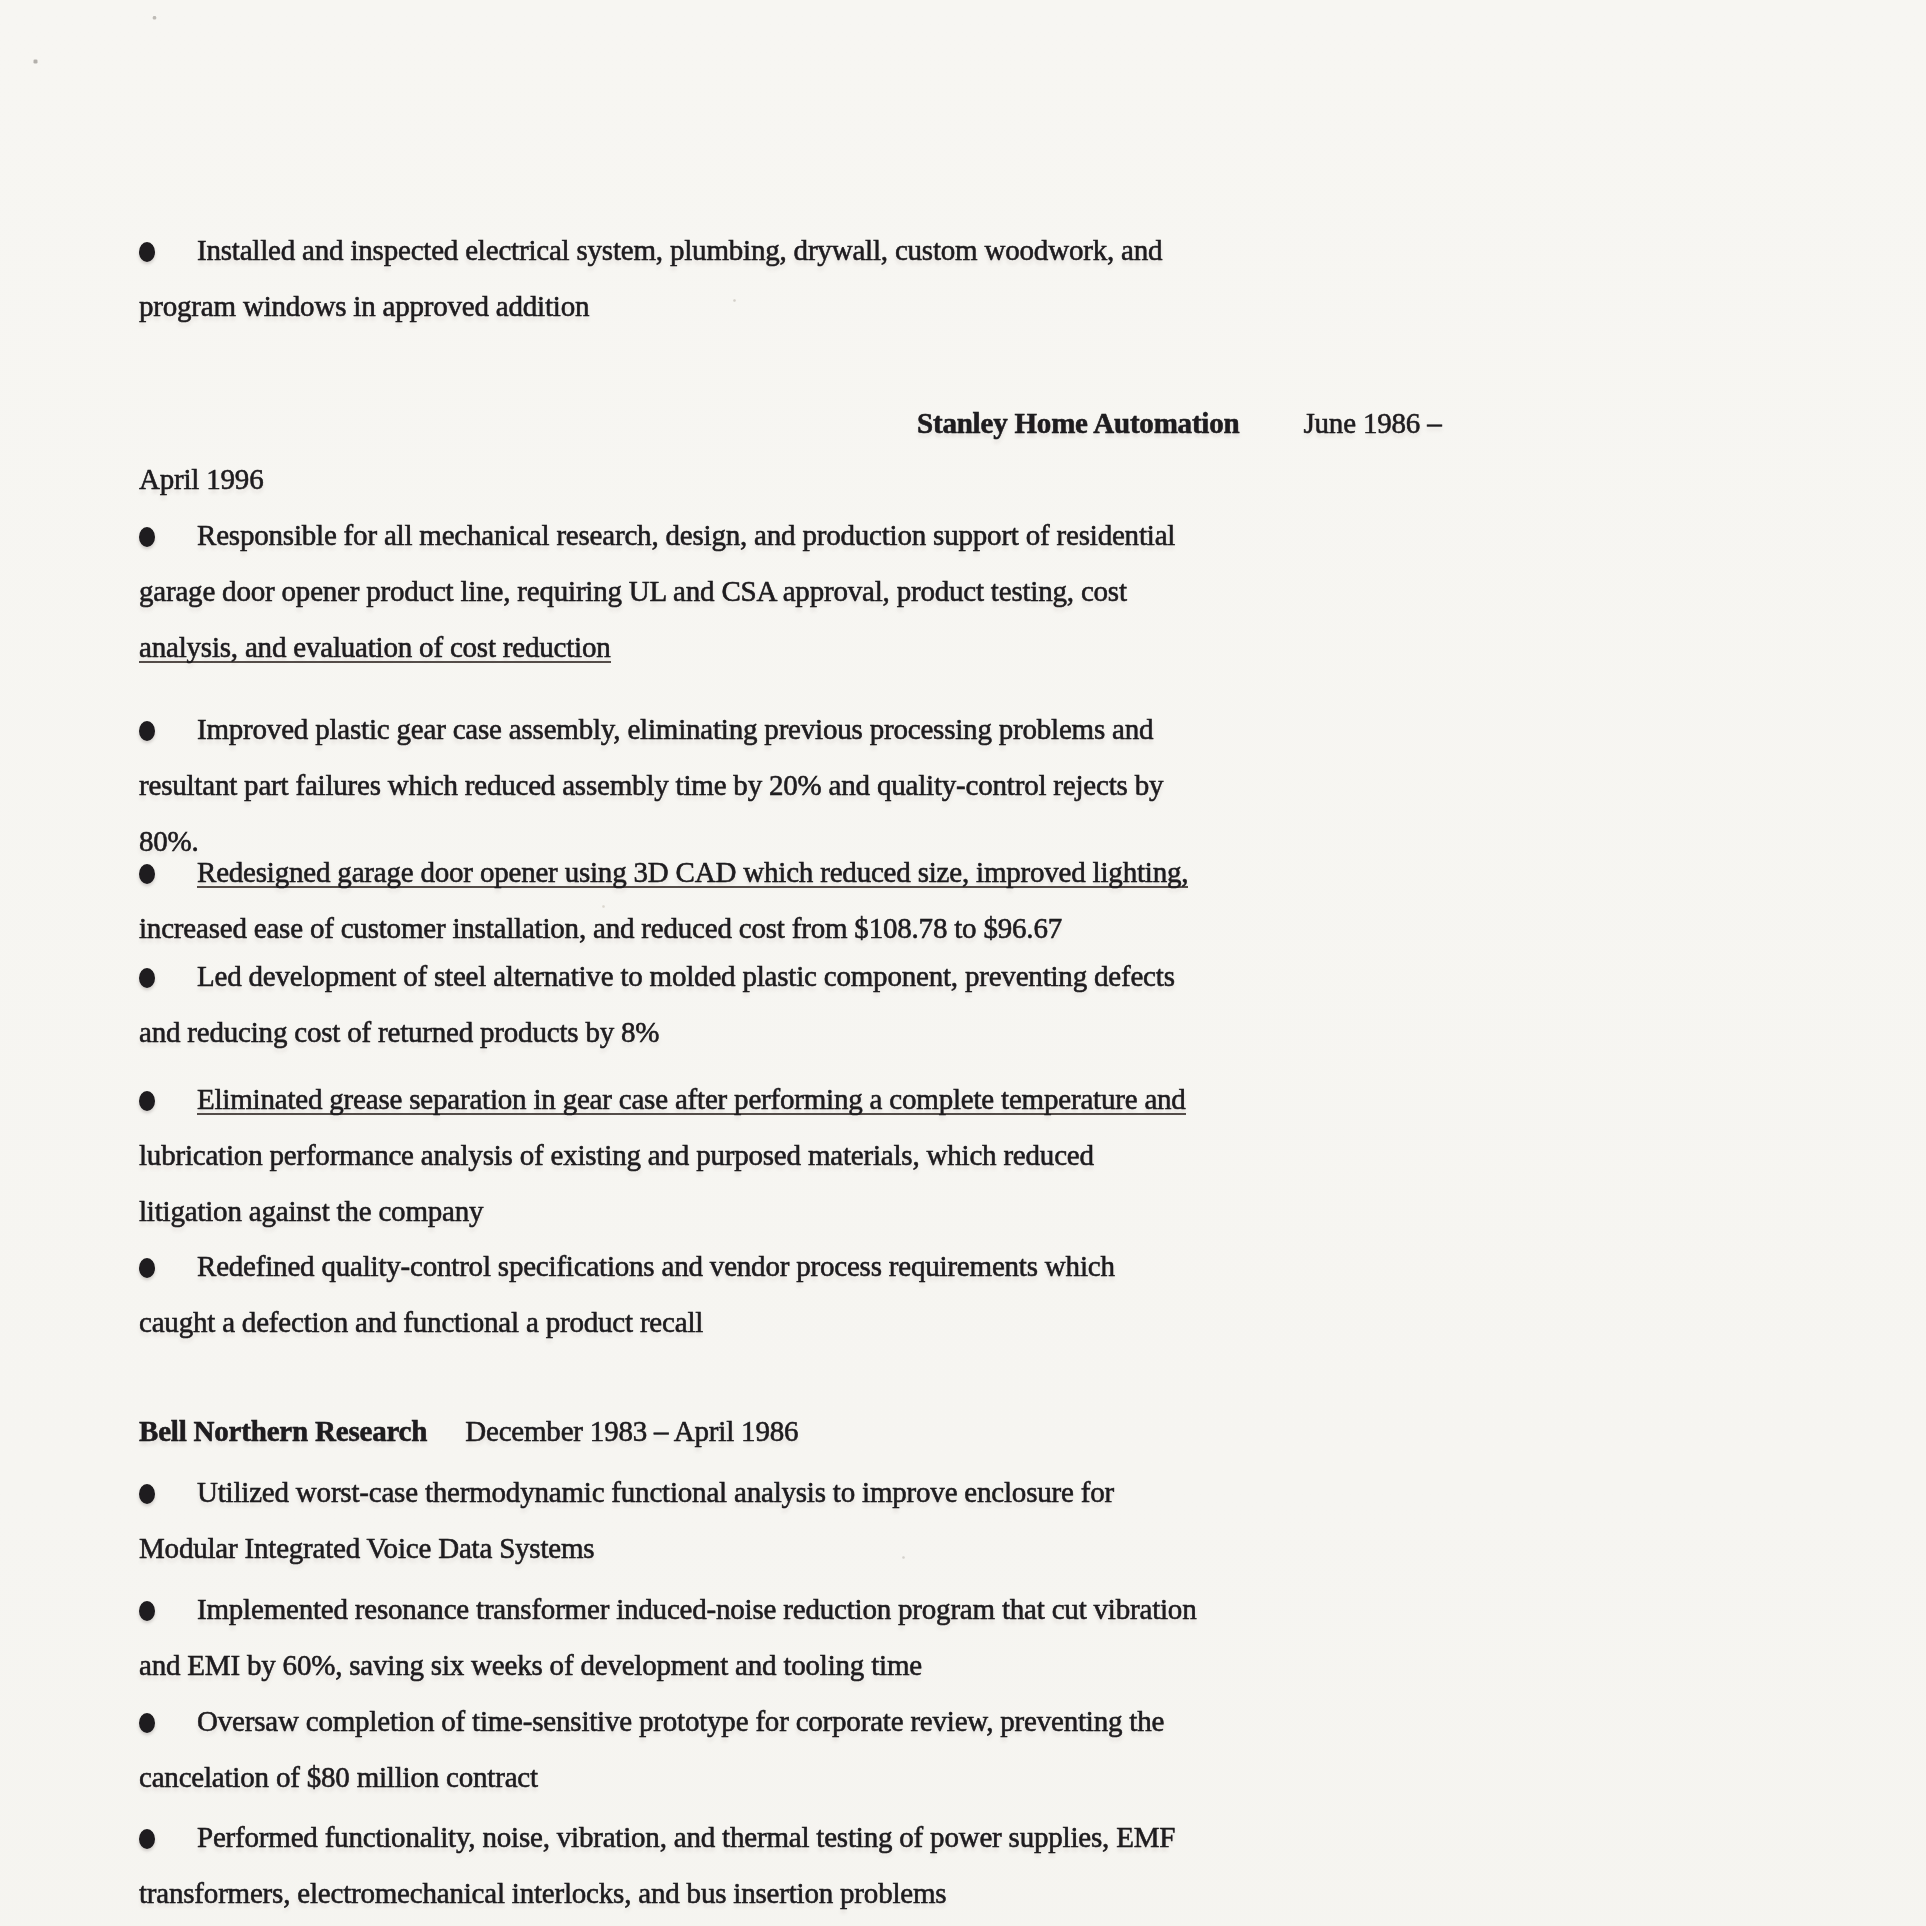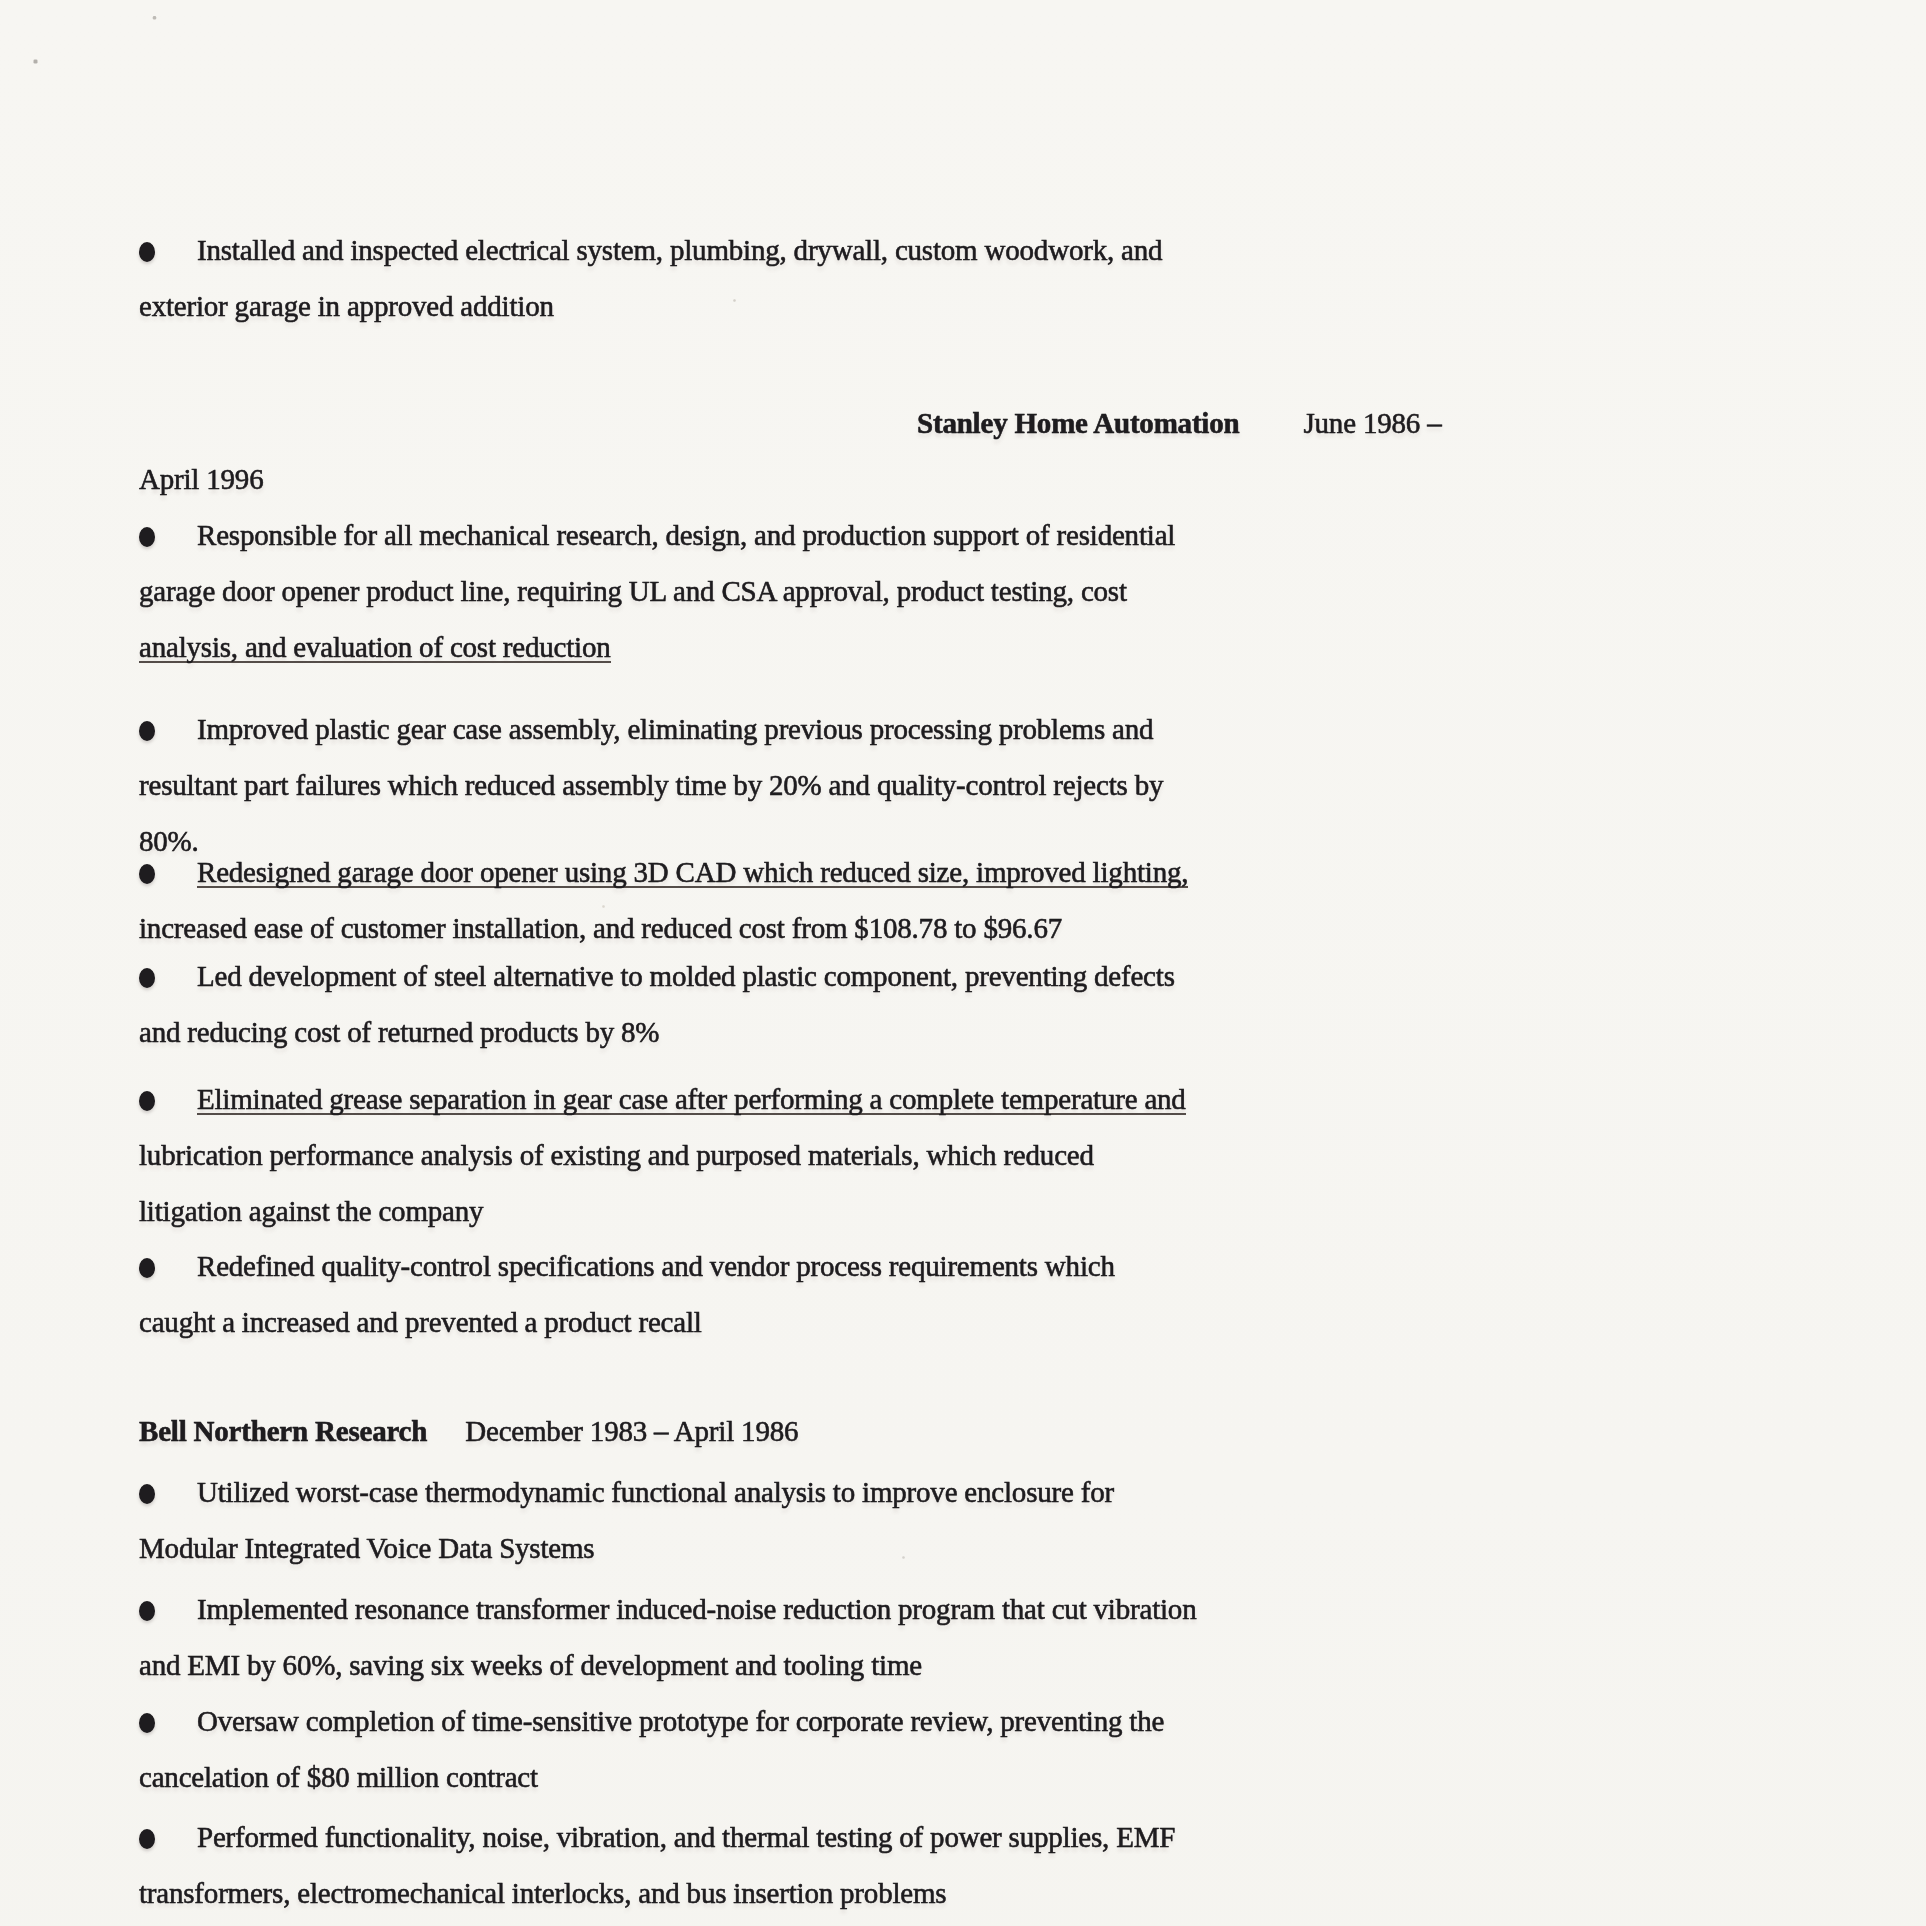--- a/index.html
+++ b/index.html
@@ -71,21 +71,21 @@
   }
 </style>
 </head>
 <body>
 
 <div class="page">
   <div class="dust"></div>
 
 <div class="block bullet" style="top: 222px;">
       <div class="line"><span class="dot"></span><span class="runs"><span>Installed and inspected electrical system, plumbing, drywall, custom woodwork, and</span></span></div>
-      <div class="line"><span class="runs"><span>exterior garage in approved addition</span></span></div>
+      <div class="line"><span class="runs"><span>program windows in approved addition</span></span></div>
     </div>
     <div class="block heading" style="top: 395px; left: 917px;">
       <div class="line"><span class="runs"><span class="b">Stanley Home Automation</span><span class="gap">June 1986 –</span></span></div>
     </div>
     <div class="block plain" style="top: 451px;">
       <div class="line"><span class="runs"><span>April 1996</span></span></div>
     </div>
     <div class="block bullet" style="top: 507px;">
       <div class="line"><span class="dot"></span><span class="runs"><span>Responsible for all mechanical research, design, and production support of residential</span></span></div>
       <div class="line"><span class="runs"><span>garage door opener product line, requiring UL and CSA approval, product testing, cost</span></span></div>
@@ -104,21 +104,21 @@
       <div class="line"><span class="dot"></span><span class="runs"><span>Led development of steel alternative to molded plastic component, preventing defects</span></span></div>
       <div class="line"><span class="runs"><span>and reducing cost of returned products by 8%</span></span></div>
     </div>
     <div class="block bullet" style="top: 1071px;">
       <div class="line"><span class="dot"></span><span class="runs s-strike"><span>Eliminated grease separation in gear case after performing a complete temperature and</span></span></div>
       <div class="line"><span class="runs"><span>lubrication performance analysis of existing and purposed materials, which reduced</span></span></div>
       <div class="line"><span class="runs"><span>litigation against the company</span></span></div>
     </div>
     <div class="block bullet" style="top: 1238px;">
       <div class="line"><span class="dot"></span><span class="runs"><span>Redefined quality-control specifications and vendor process requirements which</span></span></div>
-      <div class="line"><span class="runs"><span>caught a increased and prevented a product recall</span></span></div>
+      <div class="line"><span class="runs"><span>caught a defection and functional a product recall</span></span></div>
     </div>
     <div class="block heading" style="top: 1403px;">
       <div class="line"><span class="runs"><span class="b">Bell Northern Research</span><span class="gap-sm">December 1983 – April 1986</span></span></div>
     </div>
     <div class="block bullet" style="top: 1464px;">
       <div class="line"><span class="dot"></span><span class="runs"><span>Utilized worst-case thermodynamic functional analysis to improve enclosure for</span></span></div>
       <div class="line"><span class="runs"><span>Modular Integrated Voice Data Systems</span></span></div>
     </div>
     <div class="block bullet" style="top: 1581px;">
       <div class="line"><span class="dot"></span><span class="runs s-smear"><span>Implemented resonance transformer induced-noise reduction program that cut vibration</span></span></div>

